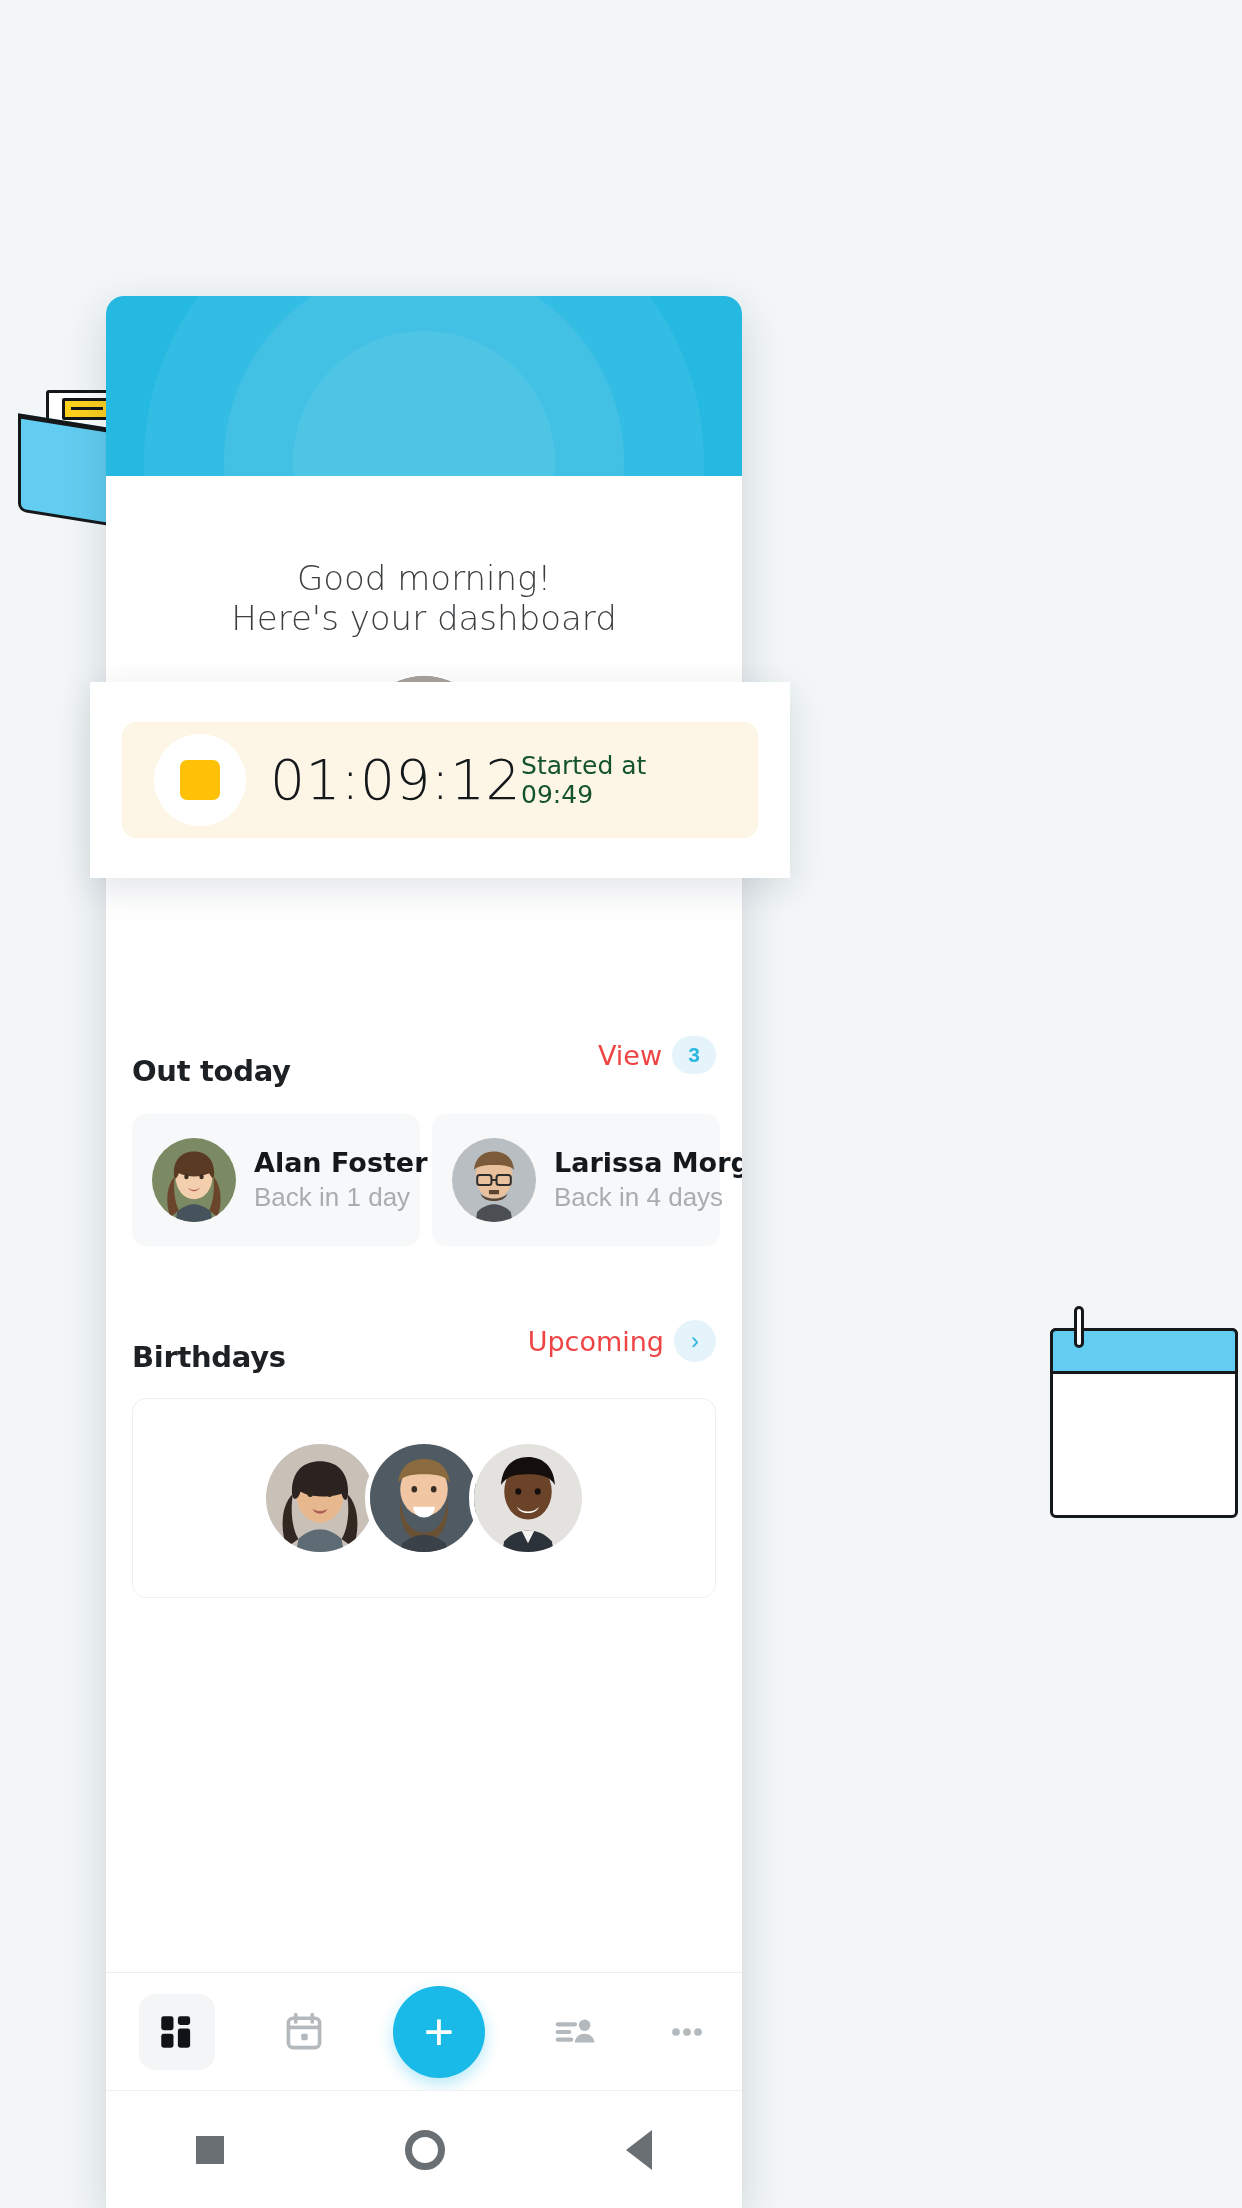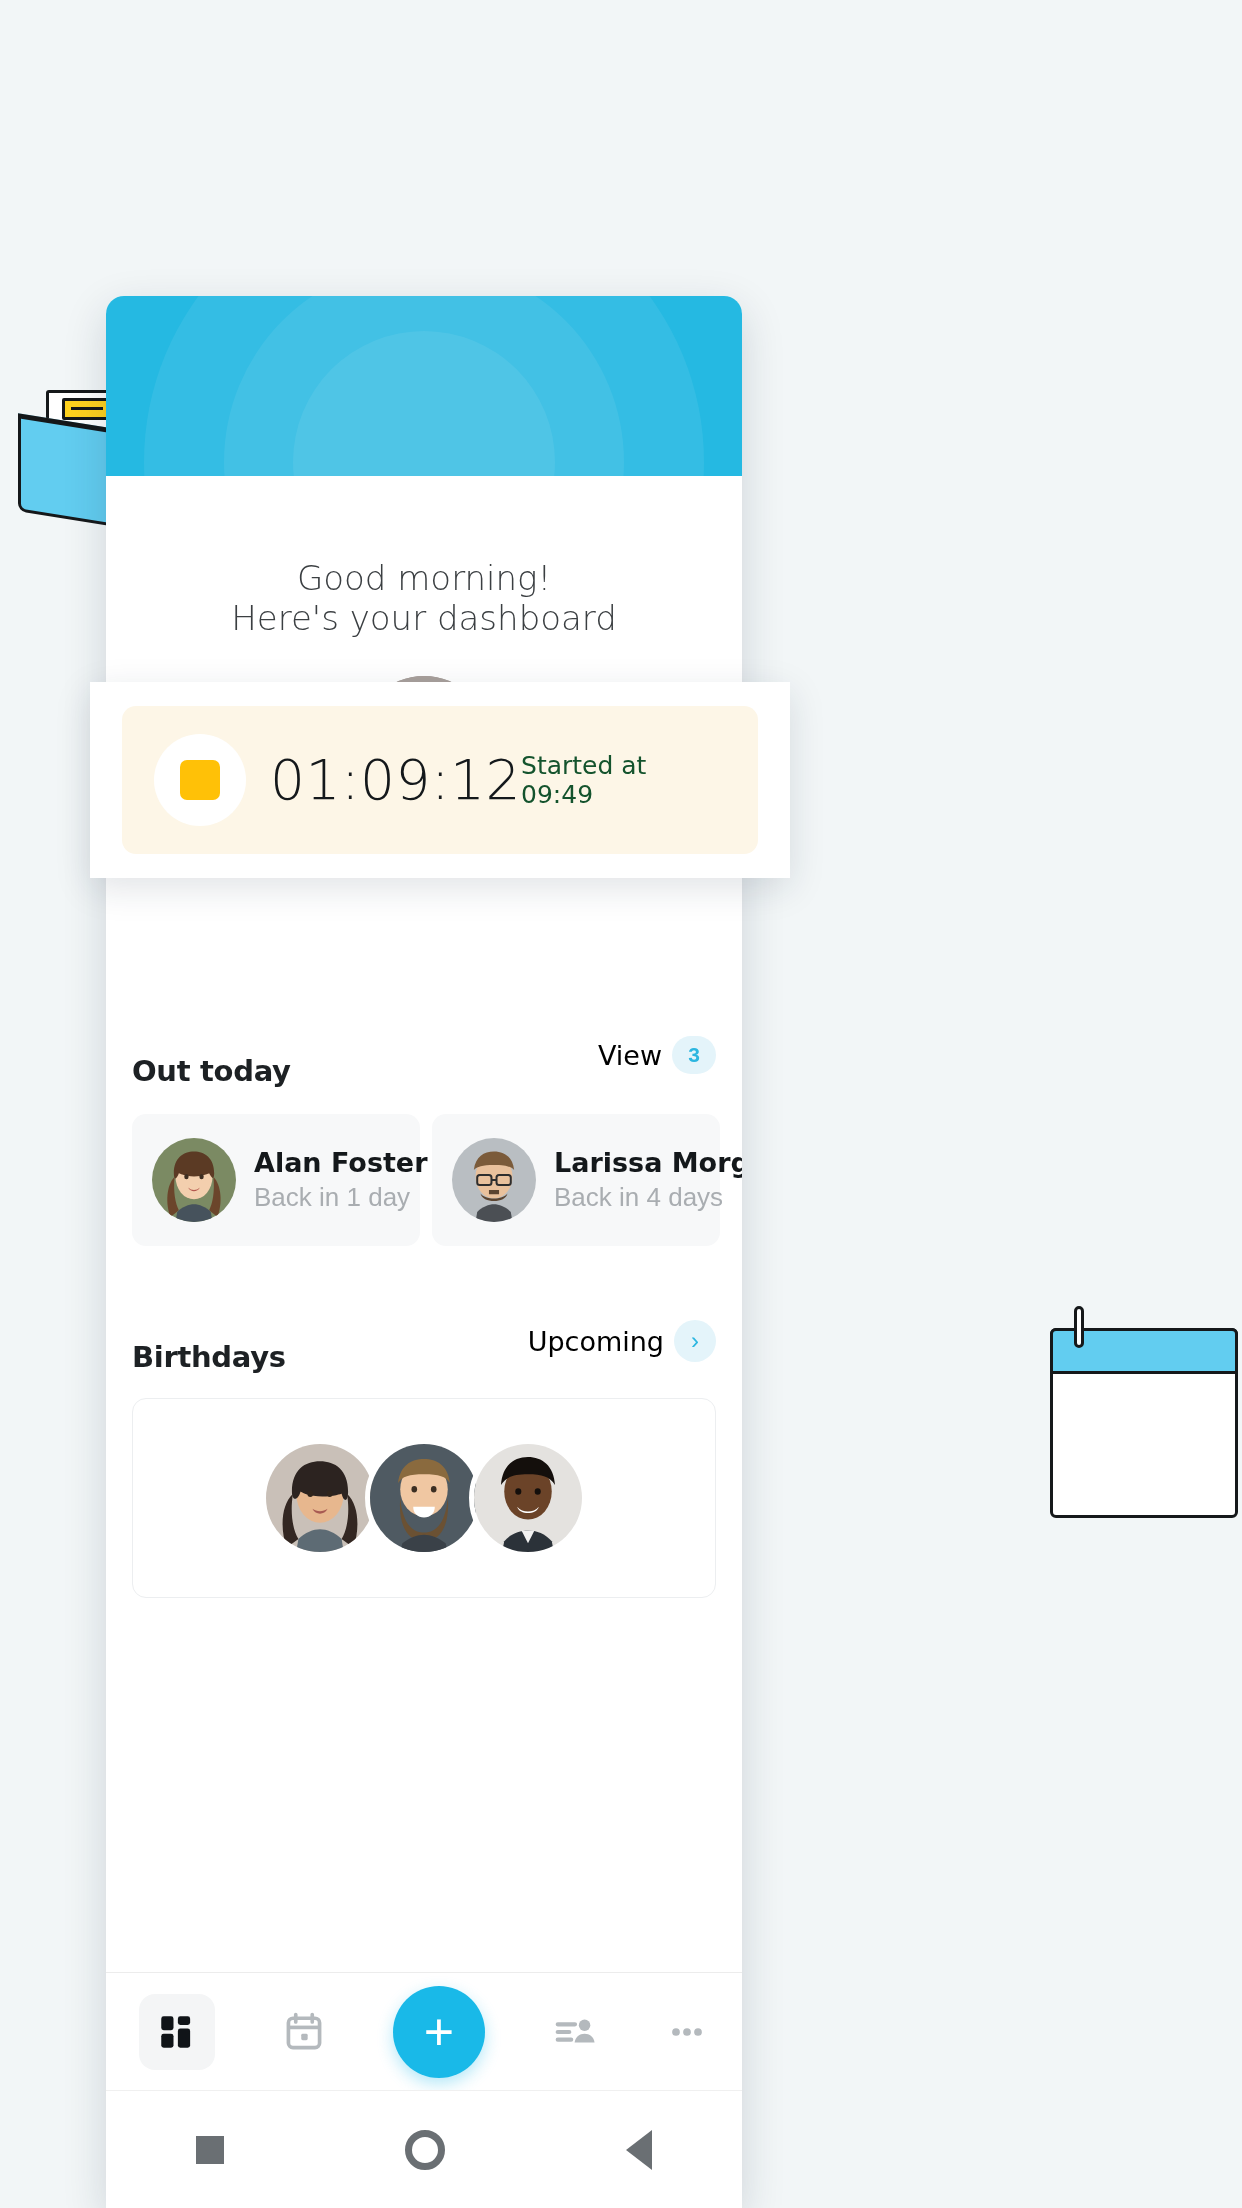--- a/index.html
+++ b/index.html
@@ -108,21 +108,21 @@
     padding: 0 26px; margin-top: 44px;
   }
   .sect-title {
     font-family: "DejaVu Sans", sans-serif;
     font-weight: bold; font-size: 29px; color: #1d2124;
     letter-spacing: -0.3px;
     margin-top: 32px;
   }
   .sect-action { display:flex; align-items:center; gap: 10px; }
   .sect-link {
-    color:#000000; font-size: 27px; font-weight: 500;
+    color:#ef4444; font-size: 27px; font-weight: 500;
     font-family: "DejaVu Sans", sans-serif;
   }
   .badge-count {
     min-width: 44px; height: 38px; padding: 0 12px;
     background: #e4f4fa; border-radius: 19px;
     display:flex; align-items:center; justify-content:center;
     color:#2cb6e0; font-size: 21px; font-weight: bold;
   }
   .chev-circle {
     width: 42px; height: 42px; border-radius:50%;
@@ -133,21 +133,21 @@
   
   .timer-wrap {
     position: absolute; left: 90px; top: 682px;
     width: 700px; height: 196px;
     background: #ffffff;
     box-shadow: 0 10px 34px rgba(20,40,60,0.13);
     z-index: 20;
     display:flex; align-items:center; justify-content:center;
   }
   .timer-card {
-    width: 636px; height: 148px;
+    width: 636px; height: 116px;
     background: #fdf6e7; border-radius: 14px;
     display:flex; align-items:center; padding: 0 32px;
   }
   .timer-btn {
     width: 92px; height: 92px; border-radius: 50%;
     background: #ffffff; display:flex; align-items:center; justify-content:center;
     flex: 0 0 auto;
   }
   .timer-btn .sq { width: 40px; height: 40px; background: #ffc107; border-radius: 7px; }
   .timer-value {

